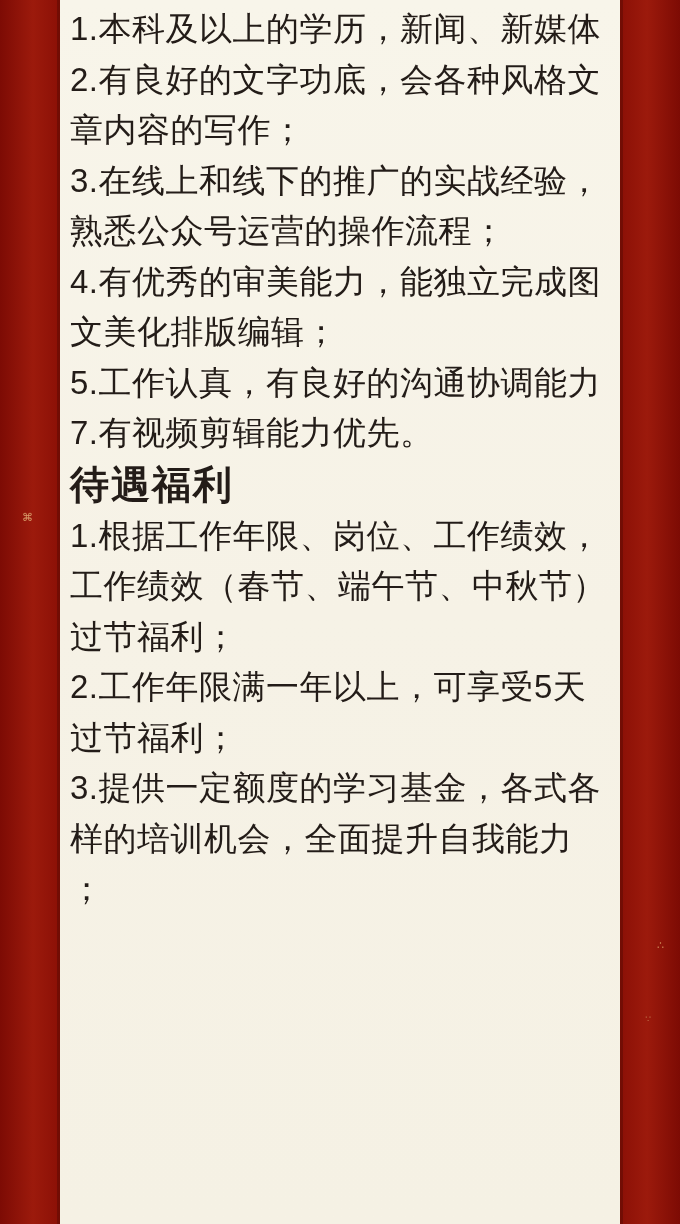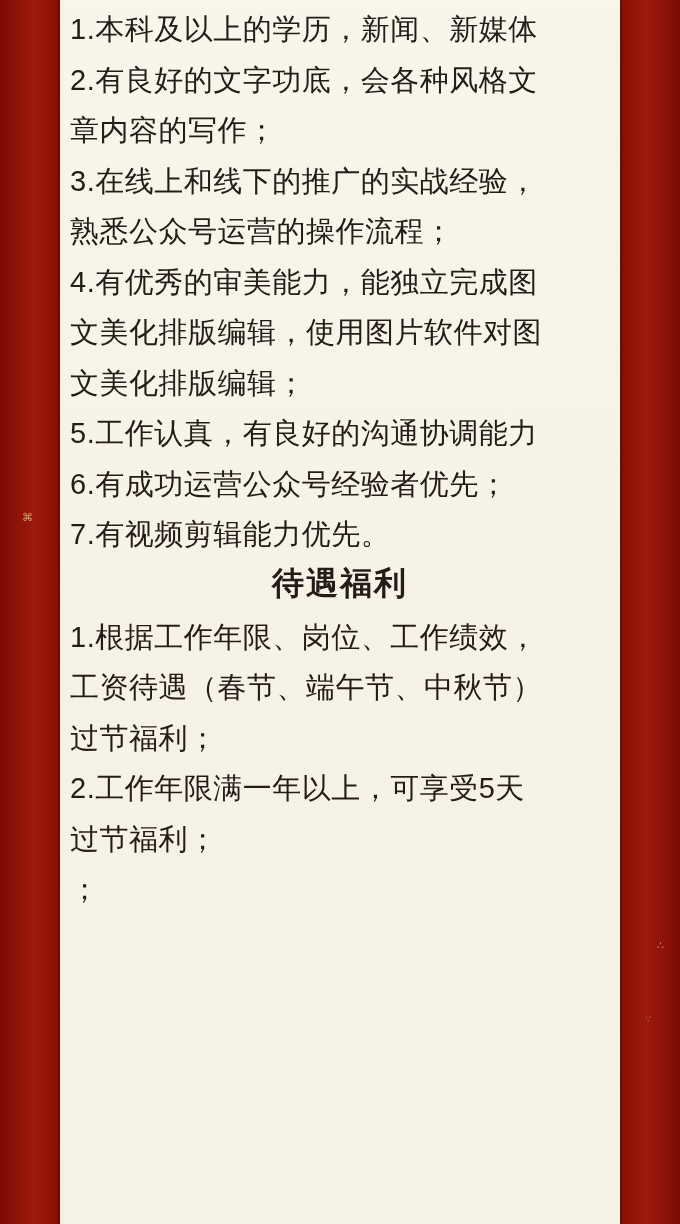--- a/index.html
+++ b/index.html
@@ -73,36 +73,36 @@
   }
 
   .doc {
     padding-top: 4px;
   }
 
   p.line {
     margin: 0;
     color: #231c18;
     font-family: "Liberation Sans", sans-serif;
-    font-size: 29px;
+    font-size: 33px;
     line-height: 50.5px;
     letter-spacing: 0.5px;
     text-align: left;
     font-weight: 500;
     white-space: pre-wrap;
   }
 
   h2.section-title {
     margin: 0;
     color: #231c18;
-    font-family: Liberation Mono, monospace;
-    font-size: 32px;
+    font-family: Liberation Serif, serif;
+    font-size: 39px;
     line-height: 52px;
     font-weight: 700;
-    text-align: center;
+    text-align: left;
     letter-spacing: 2px;
   }
 
   .para {
     margin: 0;
   }
 </style>
 </head>
 <body>
 
@@ -118,33 +118,33 @@
   <div class="panel">
     <div class="doc">
 
       <div class="para">
         <p class="line">1.本科及以上的学历，新闻、新媒体</p>
         <p class="line">2.有良好的文字功底，会各种风格文</p>
         <p class="line">章内容的写作；</p>
         <p class="line">3.在线上和线下的推广的实战经验，</p>
         <p class="line">熟悉公众号运营的操作流程；</p>
         <p class="line">4.有优秀的审美能力，能独立完成图</p>
-        <p class="line">文美化排版编辑，使用图片软件对图</p>
         <p class="line">文美化排版编辑；</p>
         <p class="line">5.工作认真，有良好的沟通协调能力</p>
-        <p class="line">6.有成功运营公众号经验者优先；</p>
         <p class="line">7.有视频剪辑能力优先。</p>
       </div>
 
       <h2 class="section-title">待遇福利</h2>
 
       <div class="para">
         <p class="line">1.根据工作年限、岗位、工作绩效，</p>
-        <p class="line">工资待遇（春节、端午节、中秋节）</p>
+        <p class="line">工作绩效（春节、端午节、中秋节）</p>
         <p class="line">过节福利；</p>
         <p class="line">2.工作年限满一年以上，可享受5天</p>
         <p class="line">过节福利；</p>
+        <p class="line">3.提供一定额度的学习基金，各式各</p>
+        <p class="line">样的培训机会，全面提升自我能力</p>
         <p class="line">；</p>
       </div>
 
     </div>
   </div>
 </div>
 
 </body></html>

